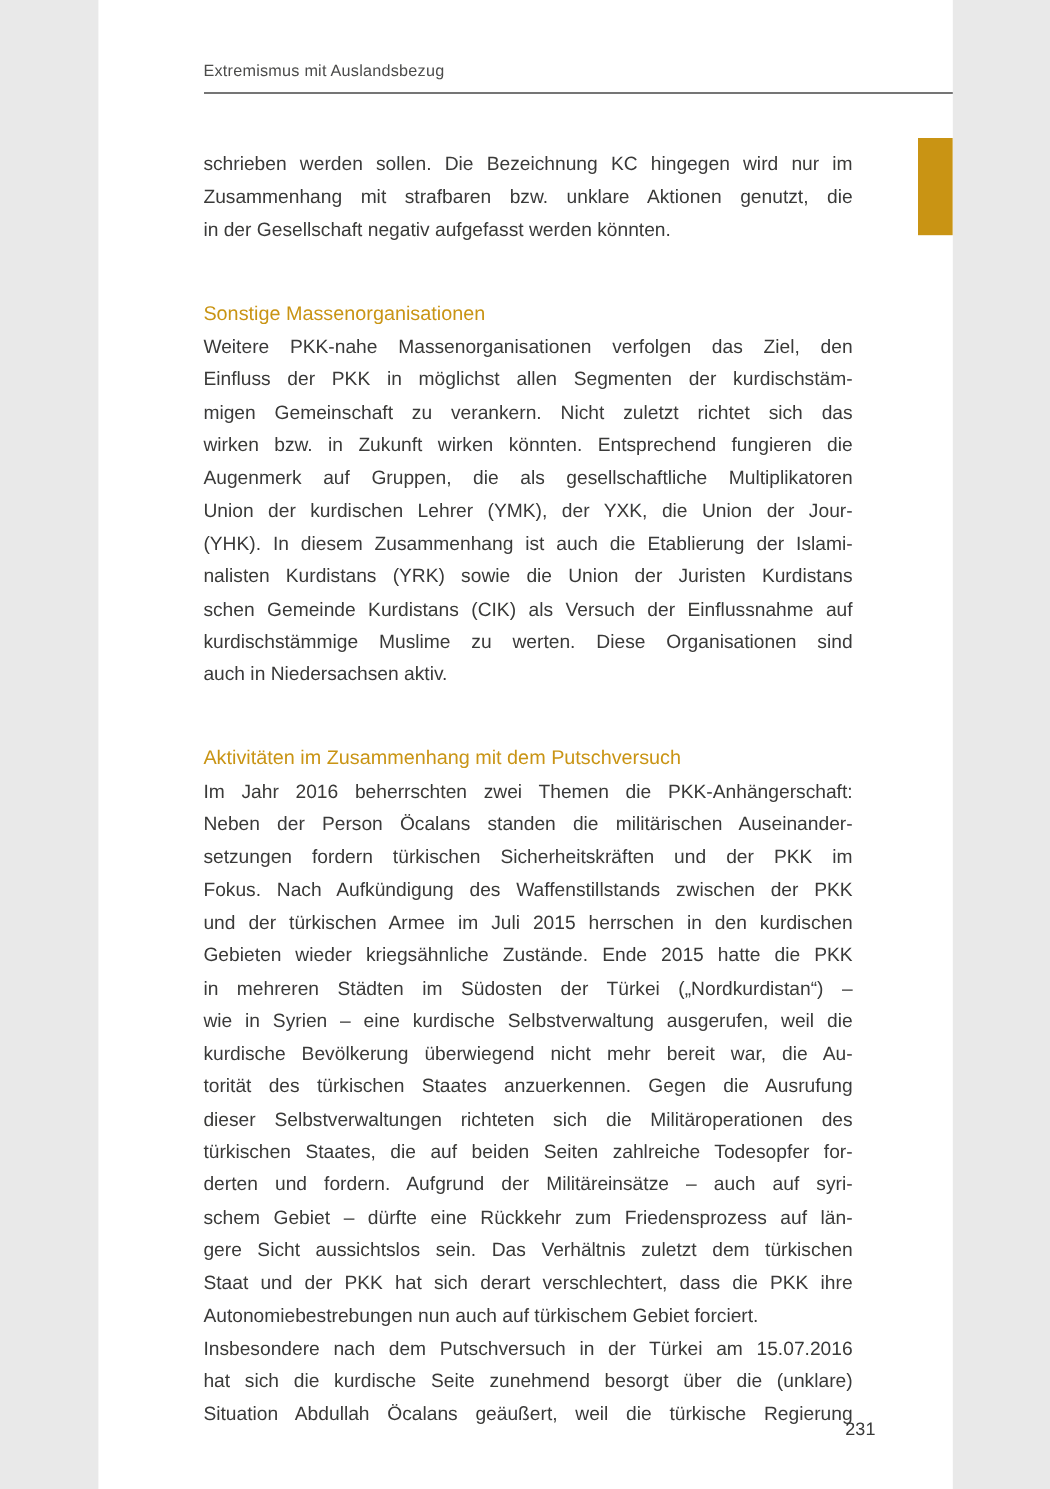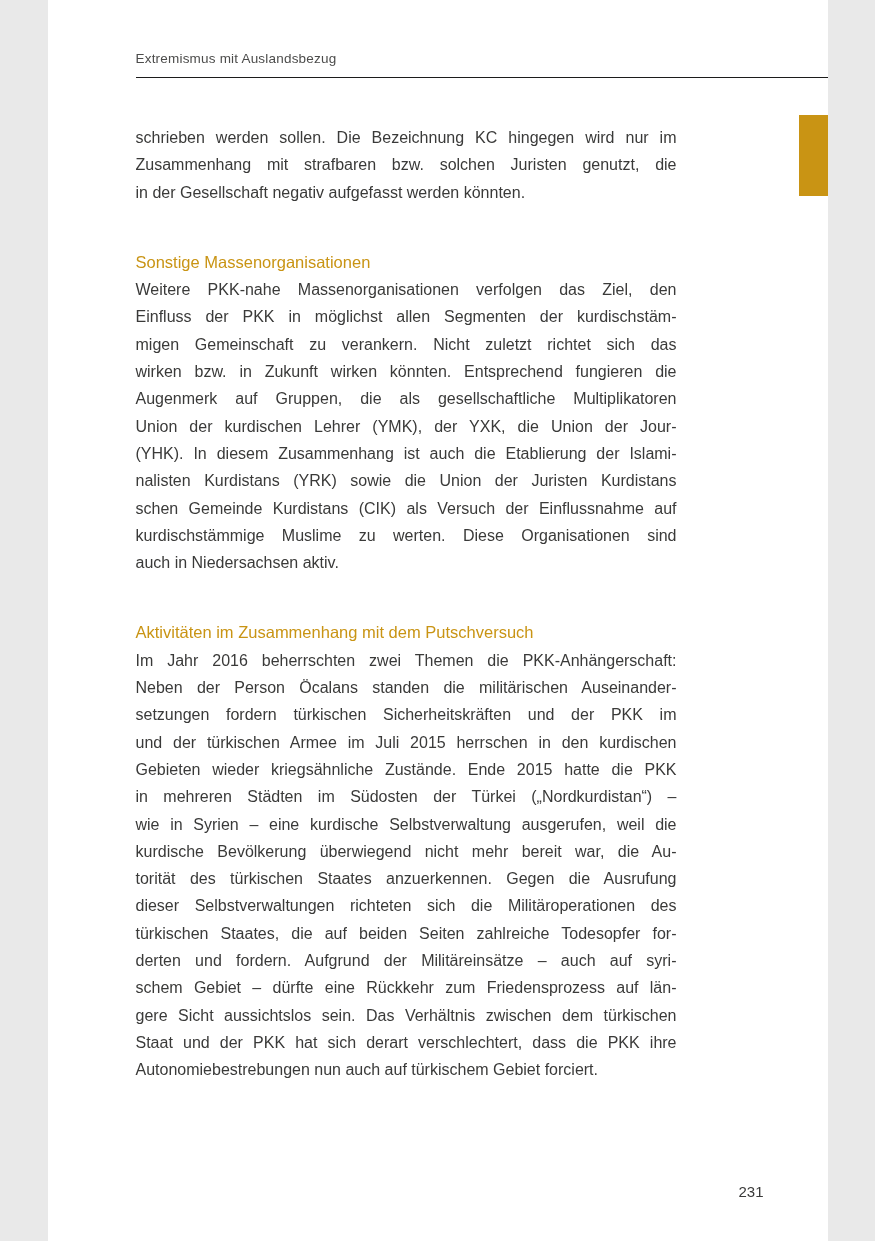--- a/index.html
+++ b/index.html
@@ -5,21 +5,21 @@
   :root {
     --accent: #C99414;
     --text: #3A3A39;
     --header_text: #4C4C4B;
     --rule: #1C1C1B;
   }
   * { margin: 0; padding: 0; box-sizing: border-box; }
   html, body { background: #e9e9e9; }
   .page {
     position: relative;
-    width: 780px;
+    width: 712px;
     height: 1241px;
     background: #ffffff;
     margin: 0 auto;
     overflow: hidden;
     font-family: "Liberation Sans", "DejaVu Sans", sans-serif;
     color: var(--text);
   }
   .running-header {
     position: absolute;
     left: 88px;
@@ -78,21 +78,21 @@
   <div class="running-header">Extremismus mit Auslandsbezug</div>
 
   <div class="header-rule"></div>
 
   <div class="edge-tab"></div>
 
   <div class="content">
 
     <div class="para">
         <div class="line j">schrieben werden sollen. Die Bezeichnung KC hingegen wird nur im</div>
-        <div class="line j">Zusammenhang mit strafbaren bzw. solchen Juristen genutzt, die</div>
+        <div class="line j">Zusammenhang mit strafbaren bzw. unklare Aktionen genutzt, die</div>
         <div class="line">in der Gesellschaft negativ aufgefasst werden könnten.</div>
       </div>
 
     <h2 class="section-heading">Sonstige Massenorganisationen</h2>
 
     <div class="para">
         <div class="line j">Weitere PKK-nahe Massenorganisationen verfolgen das Ziel, den</div>
         <div class="line j">Einfluss der PKK in möglichst allen Segmenten der kurdischstäm-</div>
         <div class="line j">migen Gemeinschaft zu verankern. Nicht zuletzt richtet sich das</div>
         <div class="line j">wirken bzw. in Zukunft wirken könnten. Entsprechend fungieren die</div>
@@ -104,33 +104,39 @@
         <div class="line j">kurdischstämmige Muslime zu werten. Diese Organisationen sind</div>
         <div class="line">auch in Niedersachsen aktiv.</div>
       </div>
 
     <h2 class="section-heading">Aktivitäten im Zusammenhang mit dem Putschversuch</h2>
 
     <div class="para">
         <div class="line j">Im Jahr 2016 beherrschten zwei Themen die PKK-Anhängerschaft:</div>
         <div class="line j">Neben der Person Öcalans standen die militärischen Auseinander-</div>
         <div class="line j">setzungen fordern türkischen Sicherheitskräften und der PKK im</div>
+        <div class="line j">Fokus. Nach Aufkündigung des Waffenstillstands zwischen der PKK</div>
         <div class="line j">und der türkischen Armee im Juli 2015 herrschen in den kurdischen</div>
         <div class="line j">Gebieten wieder kriegsähnliche Zustände. Ende 2015 hatte die PKK</div>
         <div class="line j">in mehreren Städten im Südosten der Türkei („Nordkurdistan“) –</div>
         <div class="line j">wie in Syrien – eine kurdische Selbstverwaltung ausgerufen, weil die</div>
         <div class="line j">kurdische Bevölkerung überwiegend nicht mehr bereit war, die Au-</div>
         <div class="line j">torität des türkischen Staates anzuerkennen. Gegen die Ausrufung</div>
         <div class="line j">dieser Selbstverwaltungen richteten sich die Militäroperationen des</div>
         <div class="line j">türkischen Staates, die auf beiden Seiten zahlreiche Todesopfer for-</div>
         <div class="line j">derten und fordern. Aufgrund der Militäreinsätze – auch auf syri-</div>
         <div class="line j">schem Gebiet – dürfte eine Rückkehr zum Friedensprozess auf län-</div>
-        <div class="line j">gere Sicht aussichtslos sein. Das Verhältnis zwischen dem türkischen</div>
+        <div class="line j">gere Sicht aussichtslos sein. Das Verhältnis zuletzt dem türkischen</div>
         <div class="line j">Staat und der PKK hat sich derart verschlechtert, dass die PKK ihre</div>
         <div class="line">Autonomiebestrebungen nun auch auf türkischem Gebiet forciert.</div>
       </div>
 
+    <div class="para">
+        <div class="line j">Insbesondere nach dem Putschversuch in der Türkei am 15.07.2016</div>
+        <div class="line j">hat sich die kurdische Seite zunehmend besorgt über die (unklare)</div>
+        <div class="line j">Situation Abdullah Öcalans geäußert, weil die türkische Regierung</div>
+      </div>
 
   </div>
 
   <div class="page-number">231</div>
 
 </div>
 
 </body></html>

